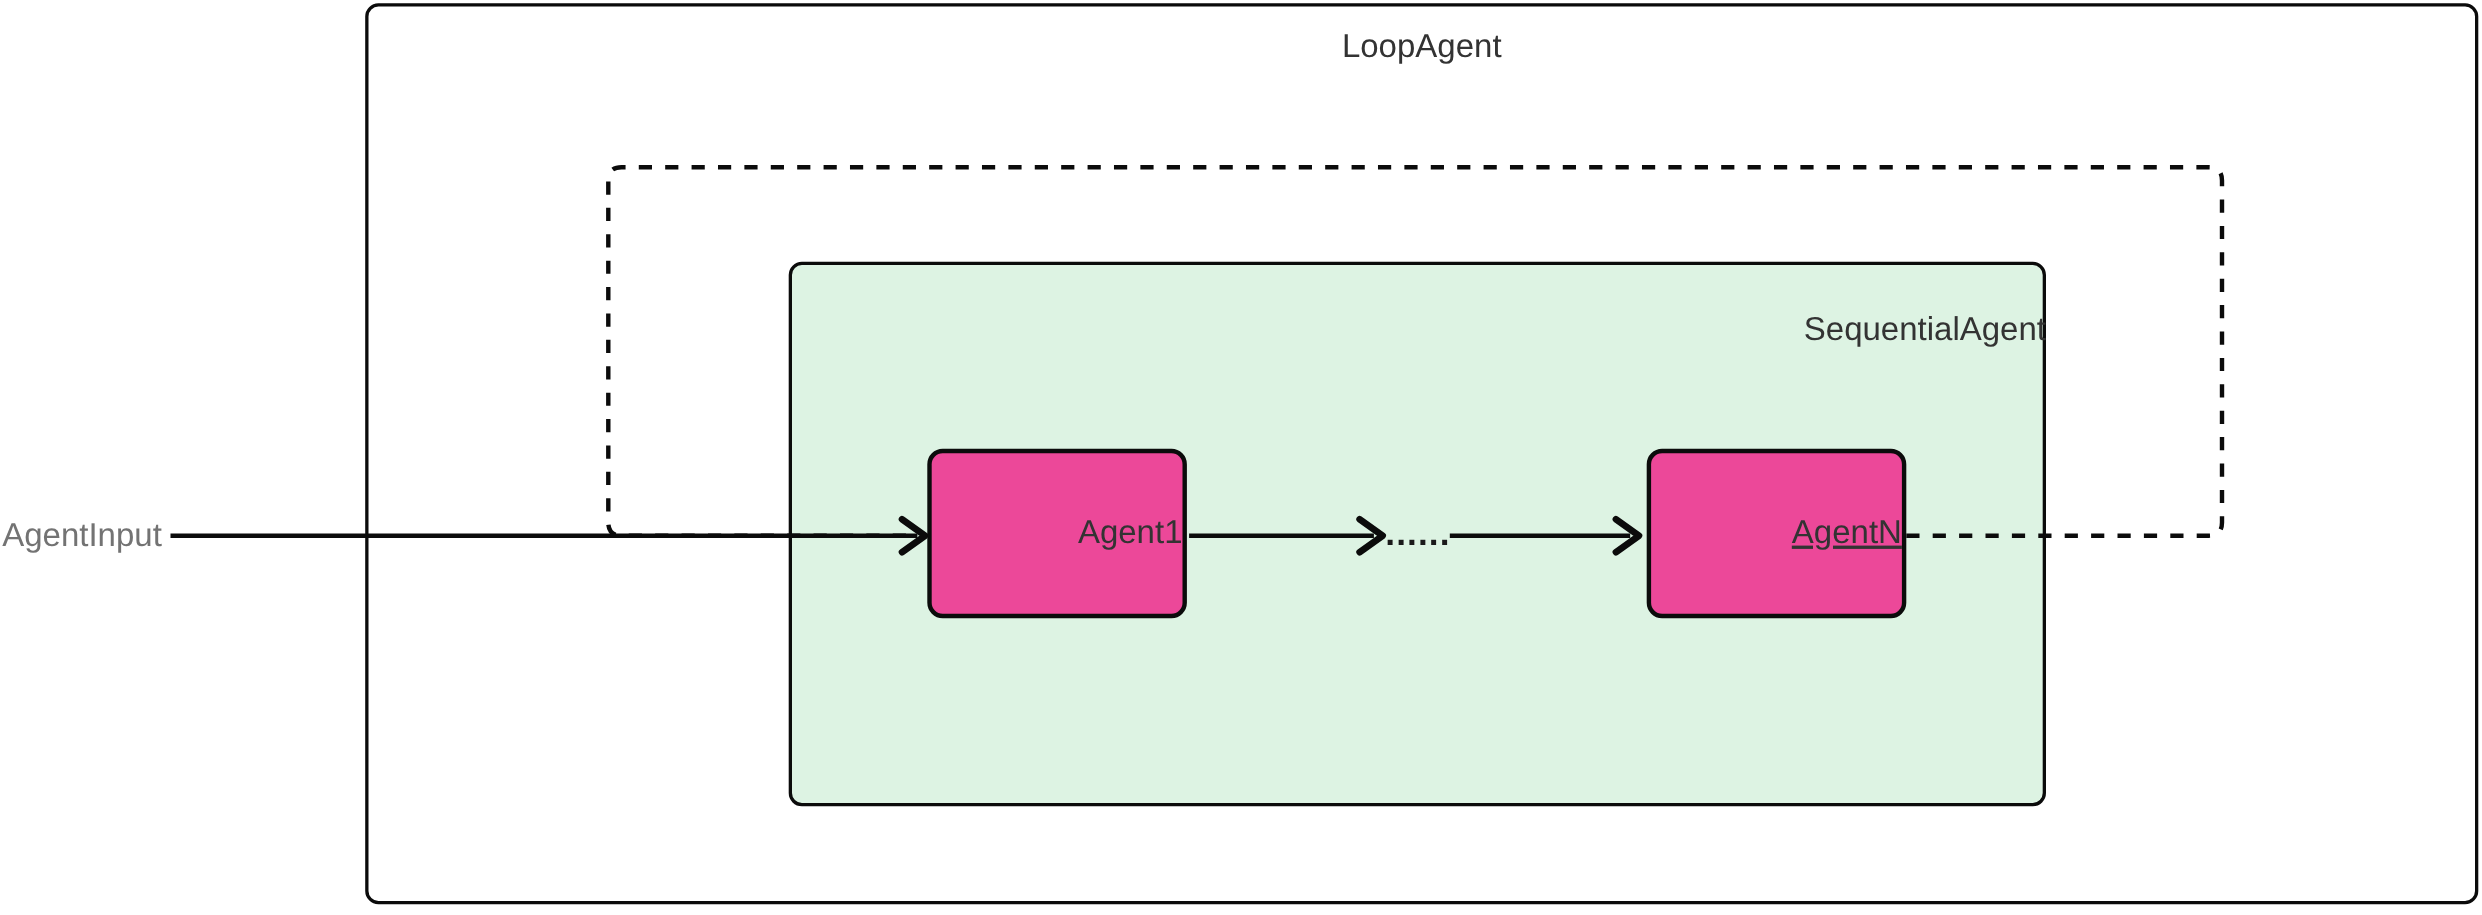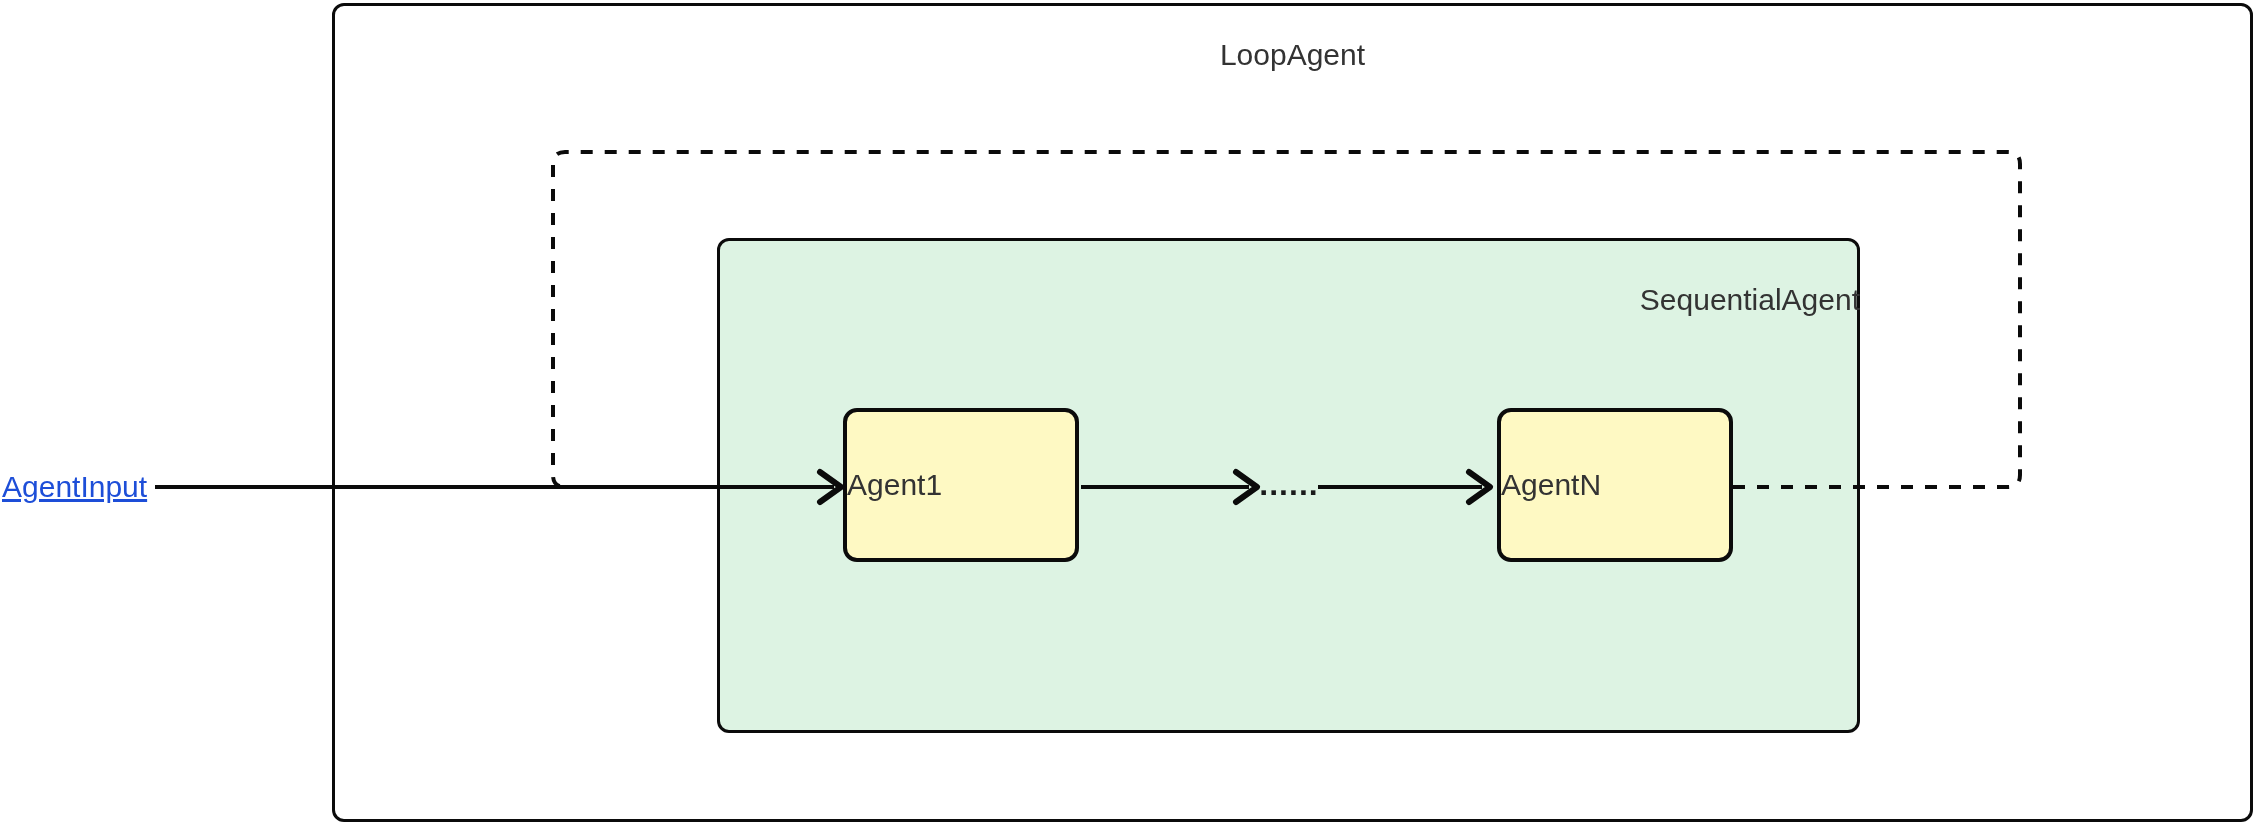--- a/index.html
+++ b/index.html
@@ -25,21 +25,21 @@
     top: 3px;
     width: 1921px;
     height: 819px;
     border: 3.5px solid #0b0b0b;
     border-radius: 12px;
     background: #ffffff;
   }
   .outer-label {
     position: absolute;
     left: 332px;
-    top: 36px;
+    top: 24px;
     width: 1921px;
     text-align: center;
     font-size: 30px;
     line-height: 38px;
     color: #333333;
   }
   .inner-box {
     left: 717px;
     top: 238px;
     width: 1143px;
@@ -56,42 +56,41 @@
     text-align: right;
     font-size: 30px;
     line-height: 38px;
     color: #333333;
   }
   .node {
     position: absolute;
     box-sizing: border-box;
     border: 4px solid #0b0b0b;
     border-radius: 14px;
-    background: #fef9c3;
+    background: #ec4899;
     display: flex;
     align-items: center;
-    justify-content: flex-start;
+    justify-content: flex-end;
     font-size: 30px;
     color: #333333;
   }
   .node-agent1 { left: 843px; top: 408px; width: 236px; height: 154px; }
-  .node-agentN { left: 1497px; top: 408px; width: 236px; height: 154px; }
+  .node-agentN { left: 1497px; top: 408px; width: 236px; height: 154px; text-decoration: underline; }
   .input-label {
     position: absolute;
     left: 2px;
     top: 468px;
     width: 150px;
     height: 38px;
     display: flex;
     align-items: center;
     justify-content: flex-start;
     font-size: 30px;
-    color: #1d4ed8;
+    color: #737373;
     white-space: nowrap;
-    text-decoration: underline;
   }
   .ellipsis-label {
     position: absolute;
     left: 1258px;
     top: 462px;
     width: 62px;
     height: 44px;
     display: flex;
     align-items: center;
     justify-content: center;

